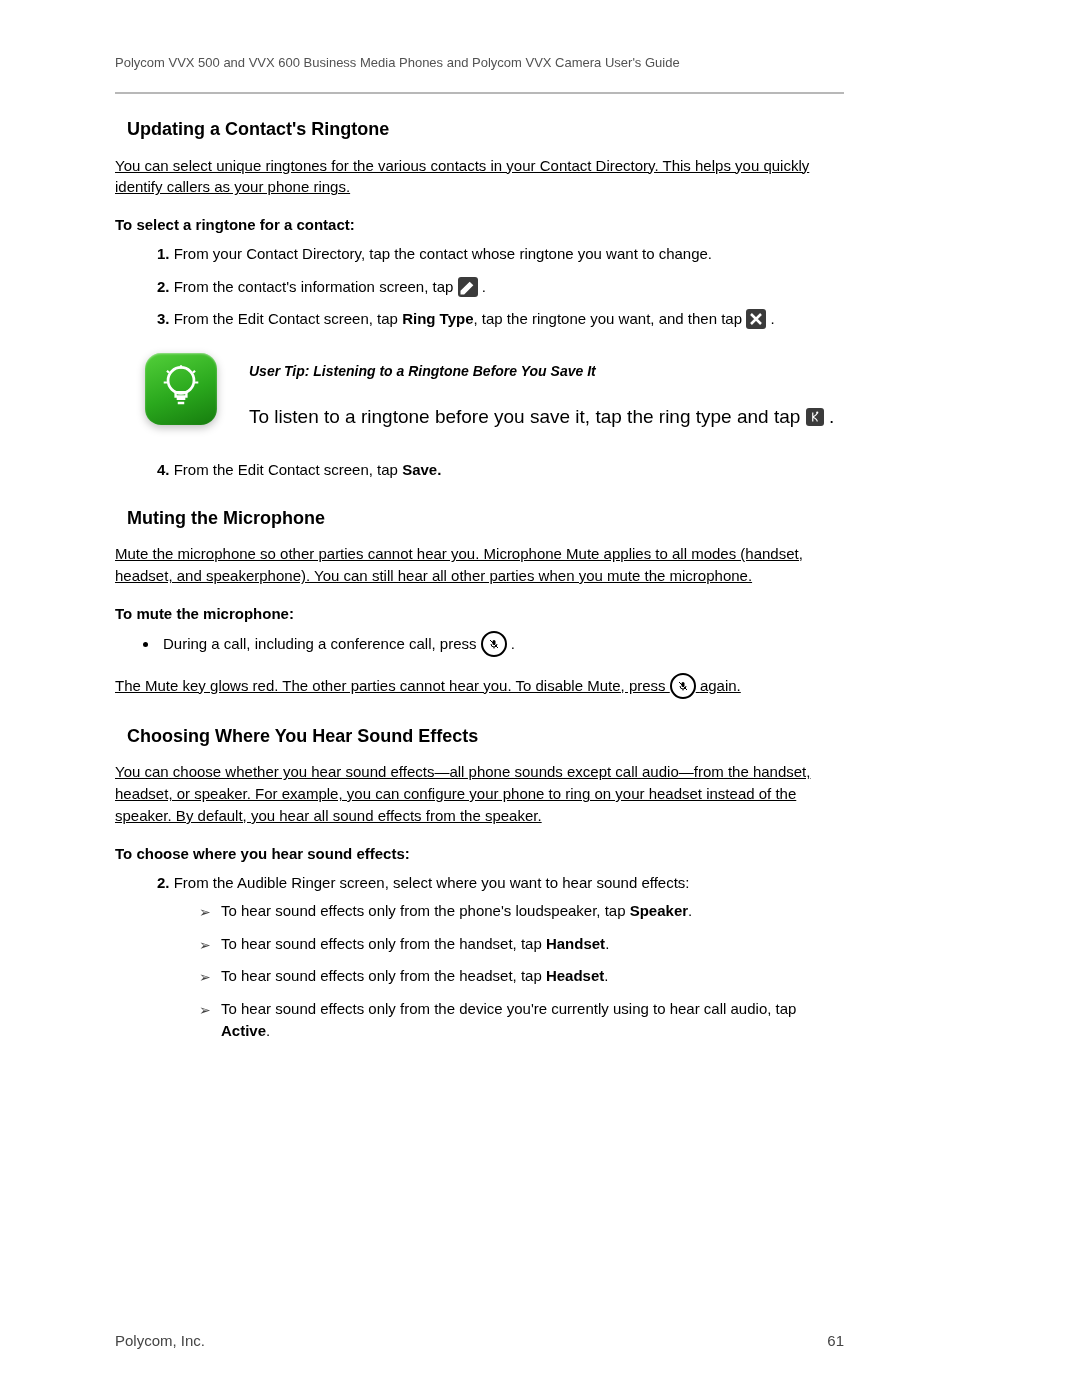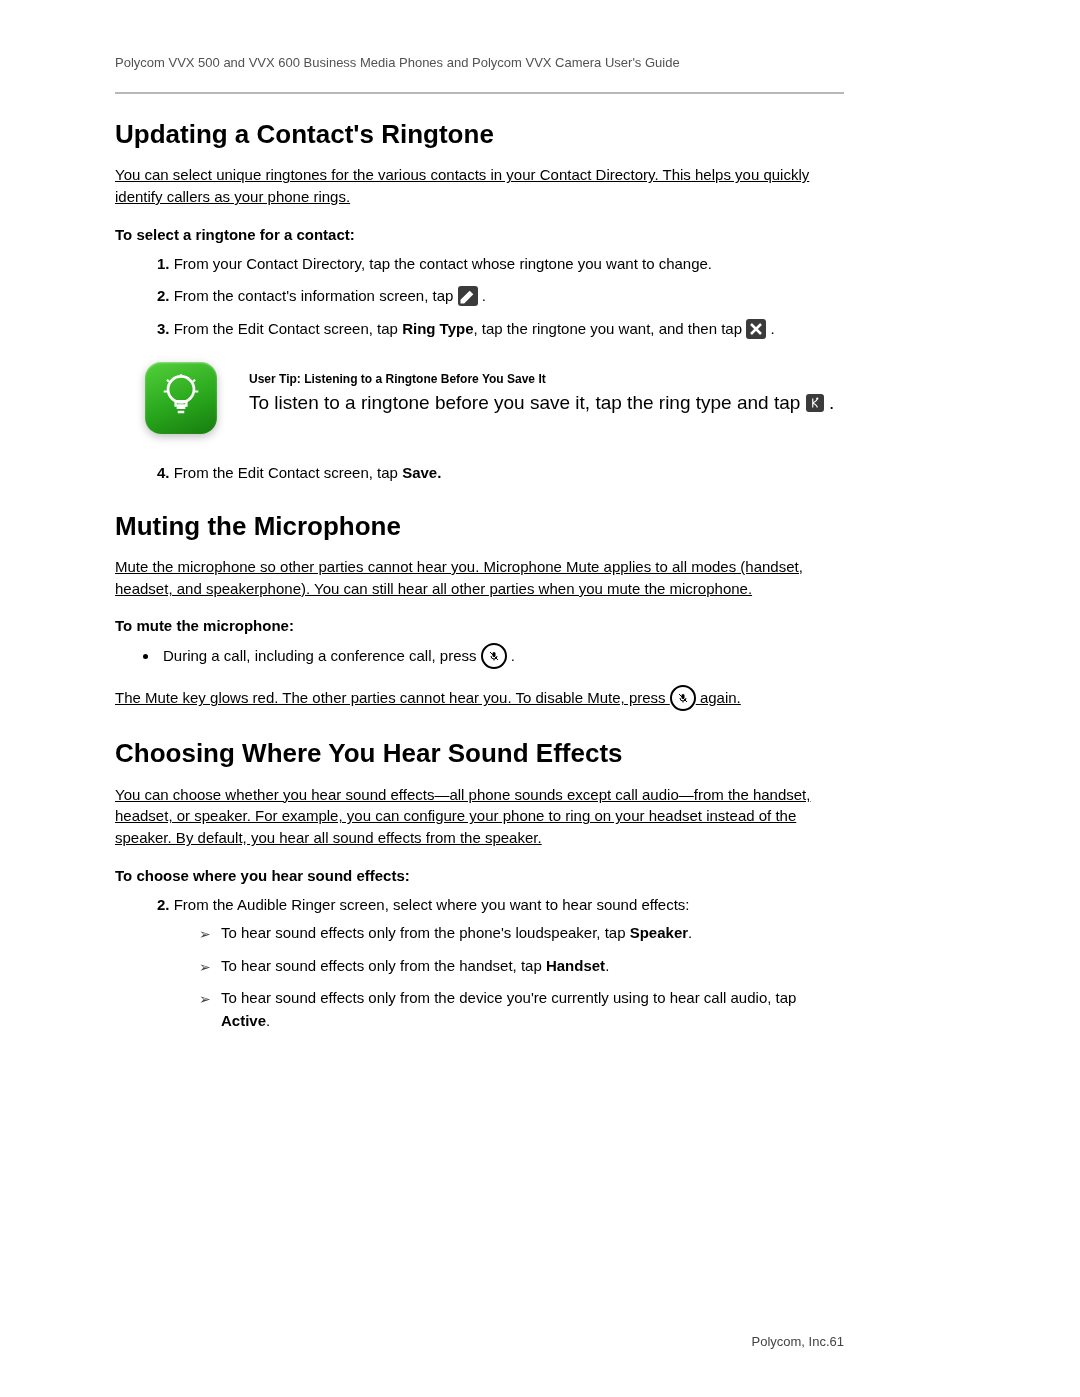--- a/index.html
+++ b/index.html
@@ -21,22 +21,22 @@
     font-size: 13px;
     color: #525252;
     margin-bottom: 22px;
   }
   .hr {
     border: none;
     border-top: 2px solid #b8b8b8;
     margin: 0 0 25px 0;
   }
   h2 {
-    font-size: 26px;
-    margin: 0 0 14px 0;
+    font-size: 18px;
+    margin: 0 0 14px 12px;
     font-weight: bold;
     line-height: 1.2;
   }
   p {
     margin: 0 0 18px 0;
     line-height: 1.45;
     font-size: 15px;
     text-decoration: underline;
   }
   .lead {
@@ -134,37 +134,38 @@
     box-shadow: 0 3px 8px rgba(0,0,0,0.25), inset 0 1px 2px rgba(255,255,255,0.45);
     display: flex;
     align-items: center;
     justify-content: center;
     flex-shrink: 0;
   }
   .tip-icon svg { width: 44px; height: 54px; }
   .tip-text { padding-top: 10px; }
   .tip-title {
     font-weight: bold;
-    font-size: 12px;
-    margin-bottom: 3px;
+    font-size: 14px;
+    margin-bottom: 24px;
+    font-style: italic;
   }
   .tip-body {
     font-size: 19px;
     line-height: 1.5;
     text-align: right;
   }
   .section { margin-top: 26px; }
   .footer {
     position: absolute;
     bottom: 48px;
     left: 115px;
     right: 120px;
     display: flex;
-    justify-content: flex-end;
-    font-size: 13px;
+    justify-content: space-between;
+    font-size: 15px;
     color: #444;
   }
 </style>
 </head>
 <body>
 
 <div class="page">
 
   <div class="doc-header">Polycom VVX 500 and VVX 600 Business Media Phones and Polycom VVX Camera User's Guide</div>
   <hr class="hr">
@@ -270,20 +271,23 @@
         <span class="n">2.</span>
         <span>From the Audible Ringer screen, select where you want to hear sound effects:</span>
         <ul class="arrow">
           <li>
             <span>To hear sound effects only from the phone's loudspeaker, tap </span><b>Speaker</b><span>.</span>
           </li>
           <li>
             <span>To hear sound effects only from the handset, tap </span><b>Handset</b><span>.</span>
           </li>
           <li>
+            <span>To hear sound effects only from the headset, tap </span><b>Headset</b><span>.</span>
+          </li>
+          <li>
             <span>To hear sound effects only from the device you're currently using to hear call audio, tap </span><b>Active</b><span>.</span>
           </li>
         </ul>
       </li>
     </ol>
   </div>
 
   <div class="footer">
     <span>Polycom, Inc.</span>
     <span>61</span>

